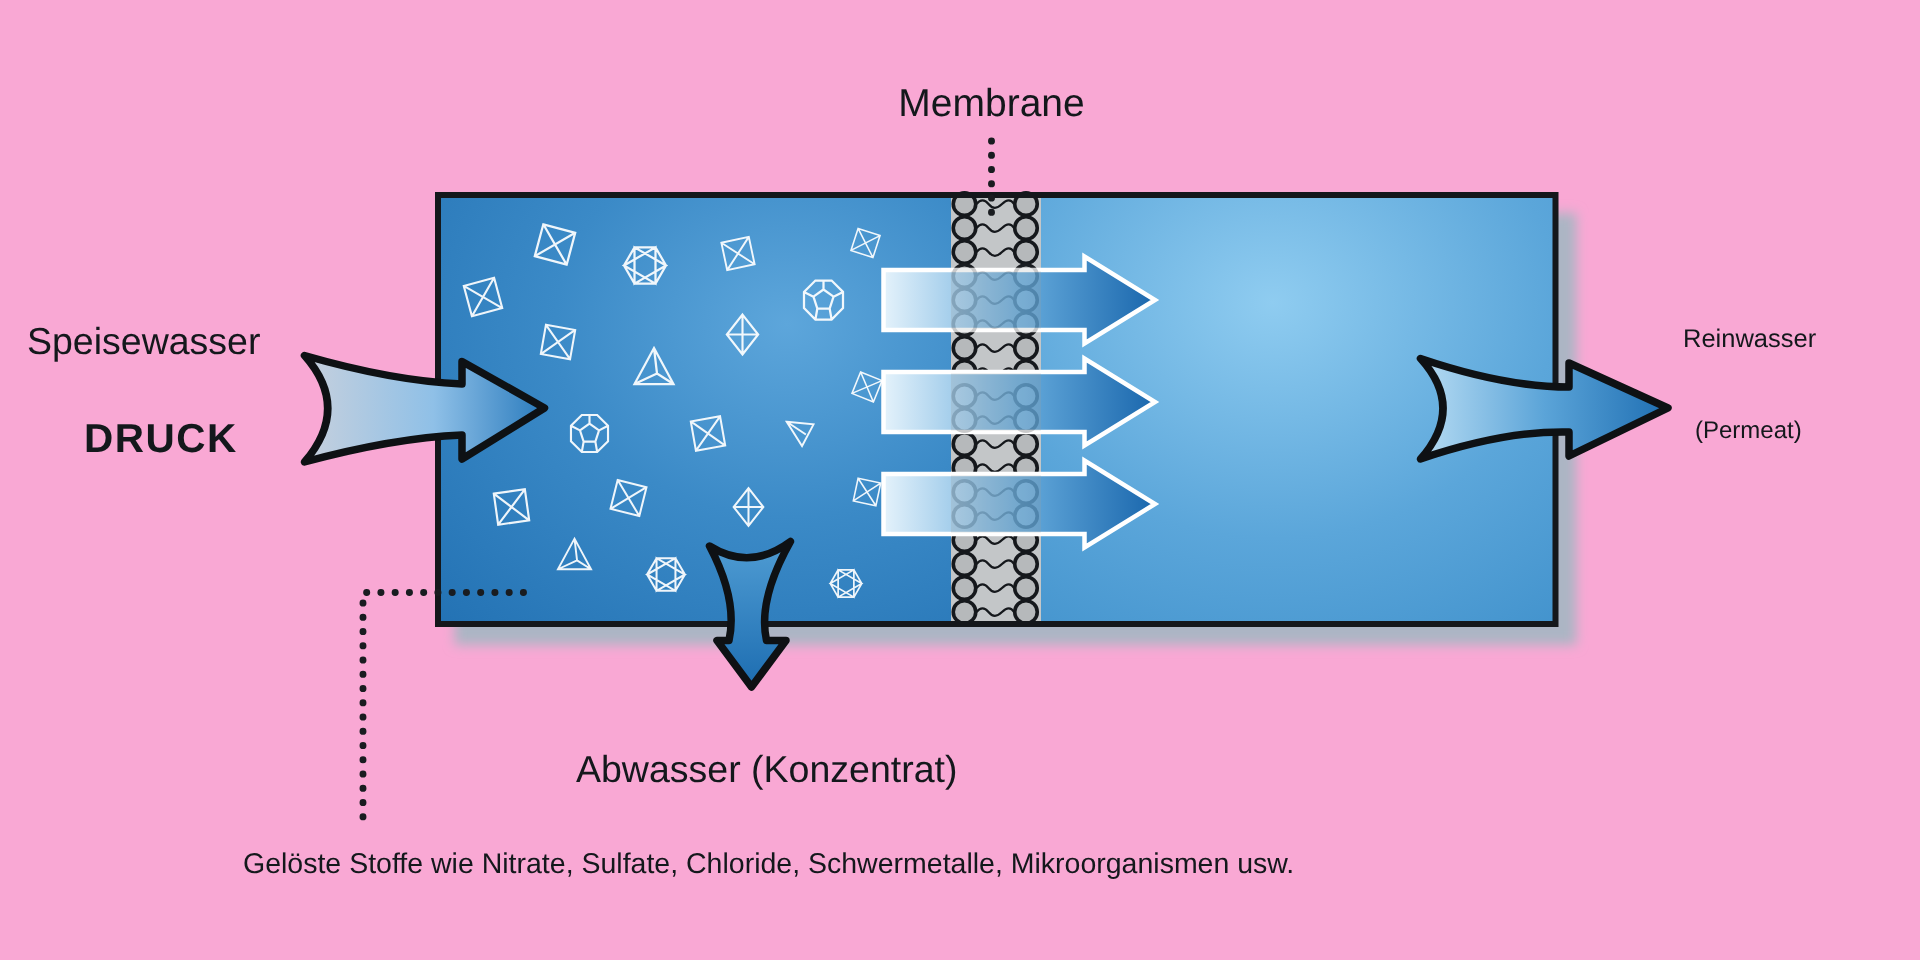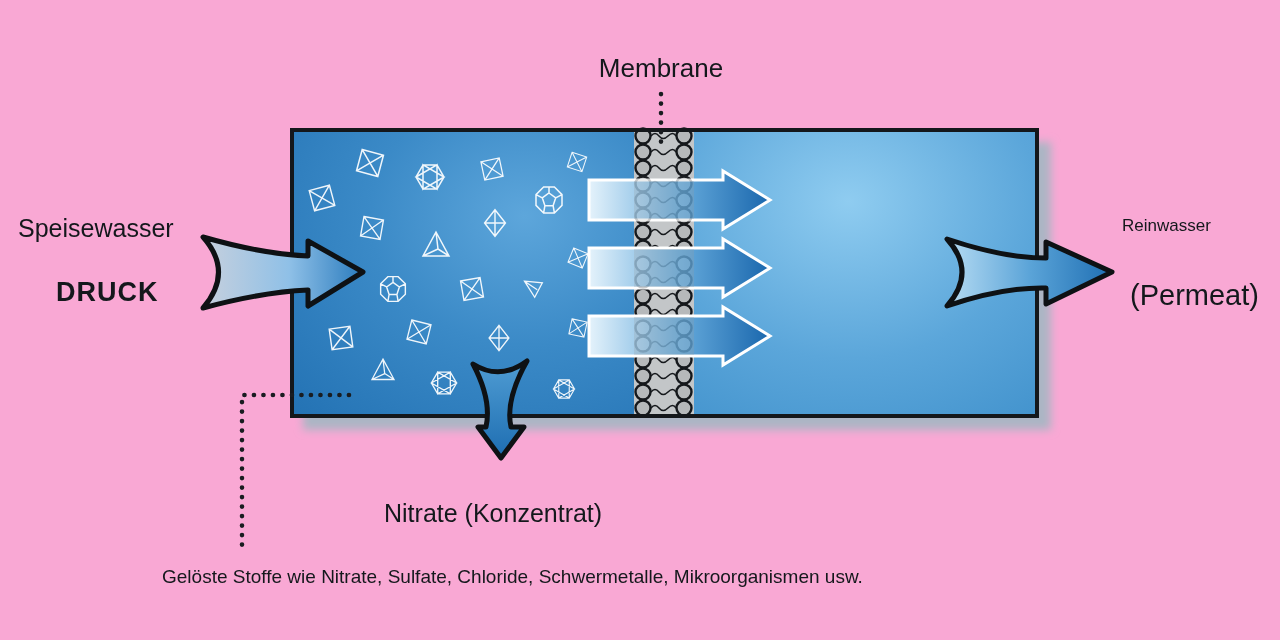--- a/index.html
+++ b/index.html
@@ -15,21 +15,21 @@
     position:absolute;
     color:#14181c;
     white-space:nowrap;
     line-height:1.05;
     font-family:"Liberation Sans", sans-serif;
   }
   .lbl-membrane{left:561px;top:55px;width:200px;text-align:center;font-size:26px;}
   .lbl-feed{left:18px;top:215px;font-size:25px;}
   .lbl-druck{left:56px;top:278px;font-size:27px;letter-spacing:1px;font-weight:bold;}
   .lbl-rein{left:1122px;top:217px;font-size:17px;}
-  .lbl-permeat{left:1130px;top:280px;font-size:29px;}
+  .lbl-permeat{left:1130px;top:280px;font-size:16px;}
   .lbl-abwasser{left:384px;top:500px;font-size:25px;}
   .lbl-footnote{left:162px;top:567px;font-size:19px;text-align:right;}
 </style>
 </head>
 <body>
 
 <div class="canvas">
 
   <svg width="1280" height="640" viewBox="0 0 1280 640">
     <defs>
@@ -177,16 +177,16 @@
 
     <path d="M661,94 L661,150" fill="none" stroke="#191c20" stroke-width="4.6" stroke-linecap="round" stroke-dasharray="0.1 9.4"></path>
     <path d="M349,395 L242,395 L242,546" fill="none" stroke="#191c20" stroke-width="4.6" stroke-linecap="round" stroke-dasharray="0.1 9.4"></path>
   </svg>
 
   <div class="lbl lbl-membrane">Membrane</div>
   <div class="lbl lbl-feed">Speisewasser</div>
   <div class="lbl lbl-druck">DRUCK</div>
   <div class="lbl lbl-rein">Reinwasser</div>
   <div class="lbl lbl-permeat">(Permeat)</div>
-  <div class="lbl lbl-abwasser">Nitrate (Konzentrat)</div>
+  <div class="lbl lbl-abwasser">Abwasser (Konzentrat)</div>
   <div class="lbl lbl-footnote">Gelöste Stoffe wie Nitrate, Sulfate, Chloride, Schwermetalle, Mikroorganismen usw.</div>
 
 </div>
 
 </body></html>

